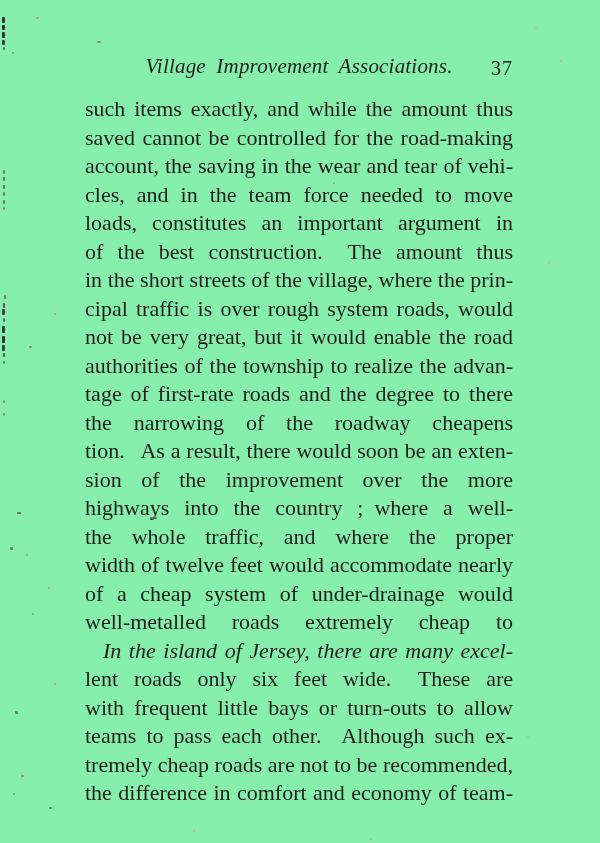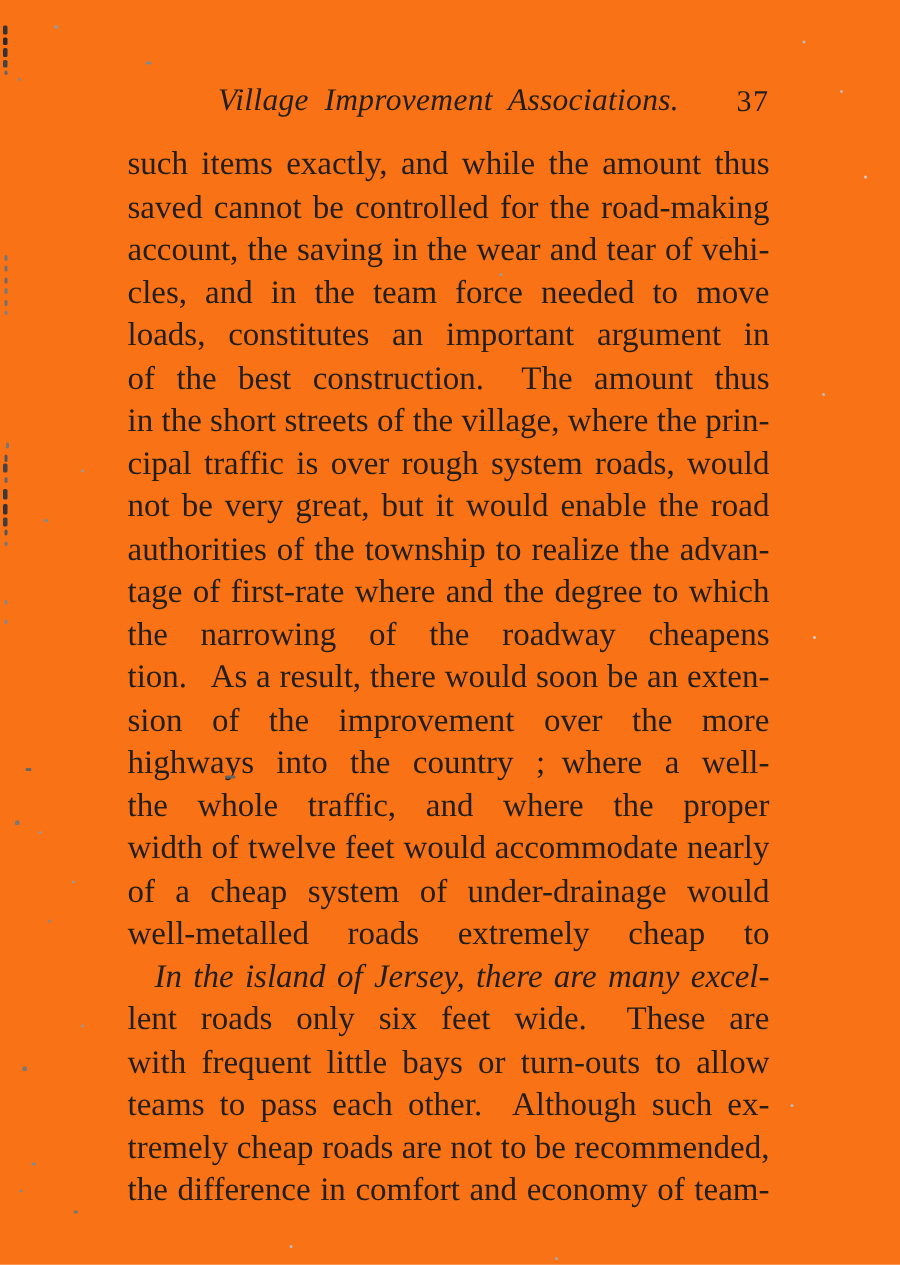--- a/index.html
+++ b/index.html
@@ -26,38 +26,38 @@
     height:28.5px; line-height:28.5px; font-size:22px;
     text-align:justify; text-align-last:justify;
     overflow:hidden;
   }
   .line.indent { text-indent:18px;font-style:italic; }
   .speck { position:absolute; border-radius:1px; }
 </style>
 </head>
 <body>
 
-<div class="page" style="background: #f97316; color: rgb(33, 30, 27);">
+<div class="page" style="background: #86efac; color: rgb(33, 30, 27);">
   <header class="running-head">
     <span class="running-title">Village Improvement Associations.</span>
     <span class="page-number">37</span>
   </header>
 
   <main class="body-text">
       <div class="line">such items exactly, and while the amount thus</div>
       <div class="line">saved cannot be controlled for the road-making</div>
       <div class="line">account, the saving in the wear and tear of vehi-</div>
       <div class="line">cles, and in the team force needed to move heavy</div>
       <div class="line">loads, constitutes an important argument in favor</div>
       <div class="line">of the best construction.  The amount thus saved</div>
       <div class="line">in the short streets of the village, where the prin-</div>
       <div class="line">cipal traffic is over rough system roads, would</div>
       <div class="line">not be very great, but it would enable the road</div>
       <div class="line">authorities of the township to realize the advan-</div>
-      <div class="line">tage of first-rate where and the degree to which</div>
+      <div class="line">tage of first-rate roads and the degree to there</div>
       <div class="line">the narrowing of the roadway cheapens construc-</div>
       <div class="line">tion.  As a result, there would soon be an exten-</div>
       <div class="line">sion of the improvement over the more important</div>
       <div class="line">highways into the country ; where a well-metalled</div>
       <div class="line">the whole traffic, and where the proper application</div>
       <div class="line">width of twelve feet would accommodate nearly</div>
       <div class="line">of a cheap system of under-drainage would allow</div>
       <div class="line">well-metalled roads extremely cheap to maintain.</div>
       <div class="line indent">In the island of Jersey, there are many excel-</div>
       <div class="line">lent roads only six feet wide.  These are provided</div>

